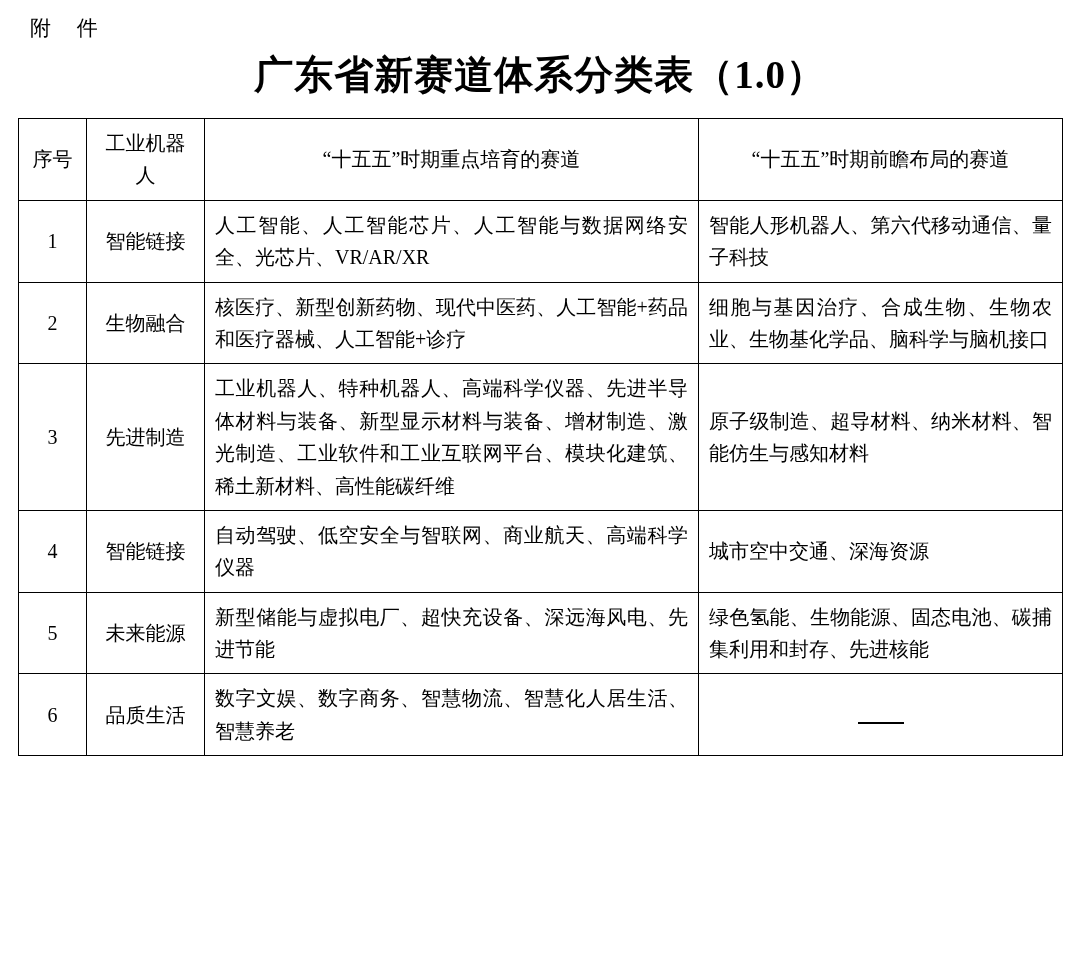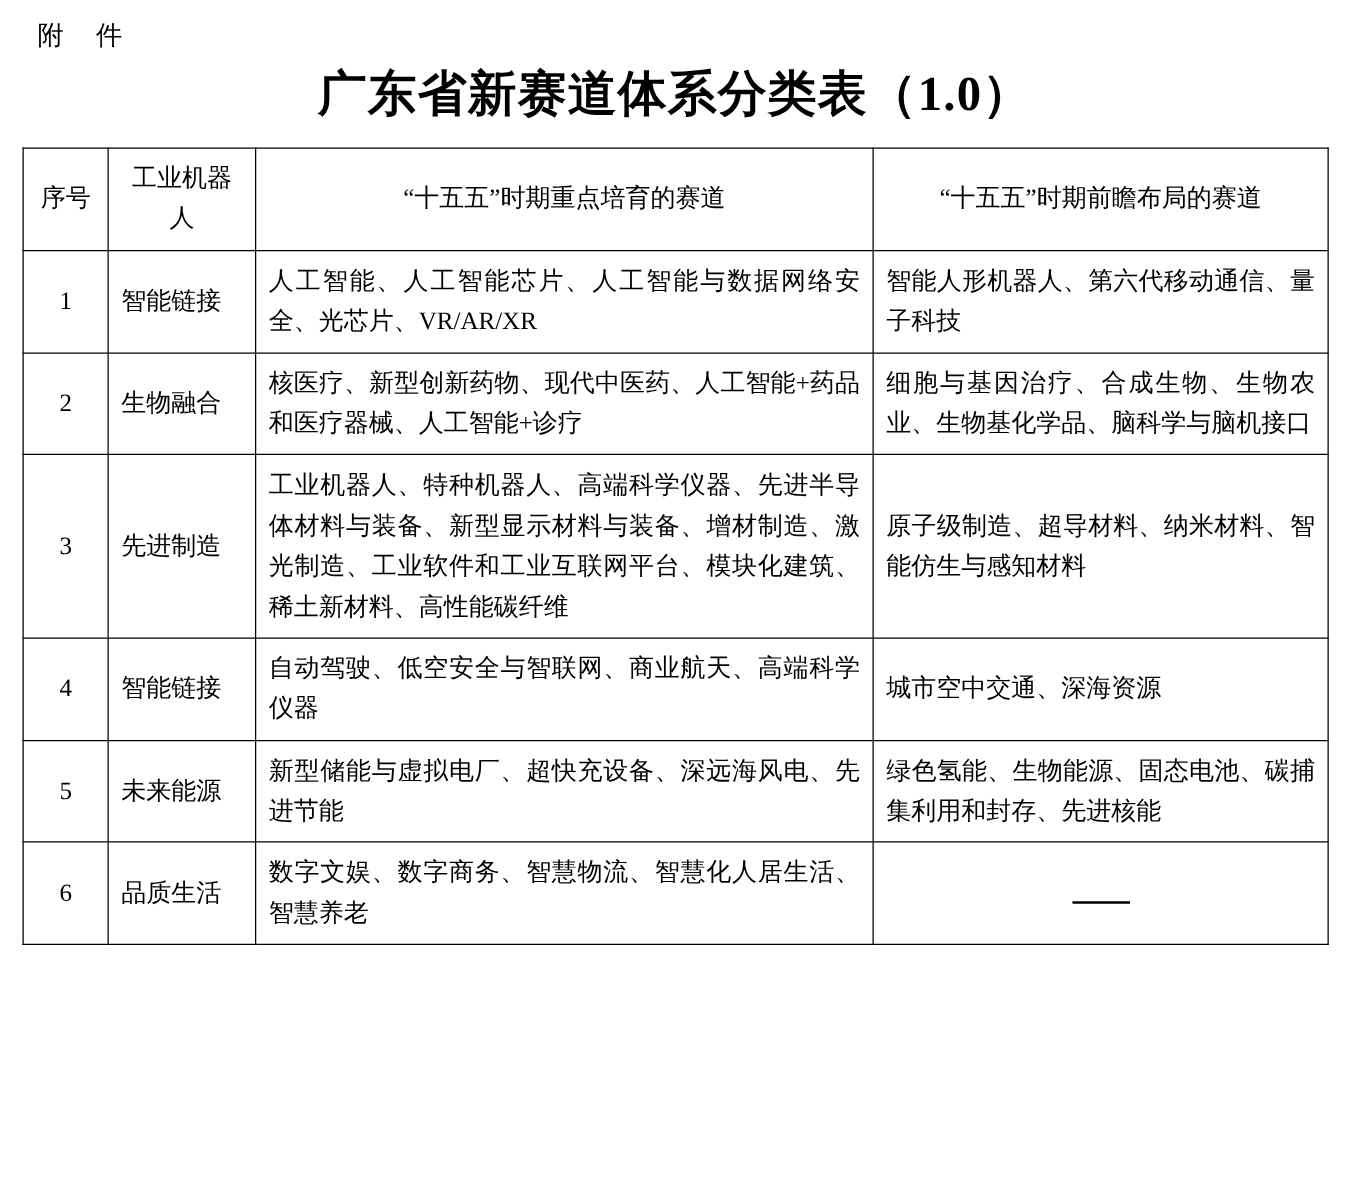--- a/index.html
+++ b/index.html
@@ -66,21 +66,21 @@
   col.c-idx { width: 68px; }
   col.c-cat { width: 118px; }
   col.c-key { width: 494px; }
   col.c-fwd { width: 364px; }
 
   td.idx {
     text-align: center;
     font-size: 20px;
   }
   td.cat {
-    text-align: left;
+    text-align: center;
     font-size: 20px;
     letter-spacing: 0px;
   }
   td.cell {
     text-align: justify;
     text-justify: inter-ideograph;
     font-size: 20px;
   }
   td.dash {
     text-align: center;

